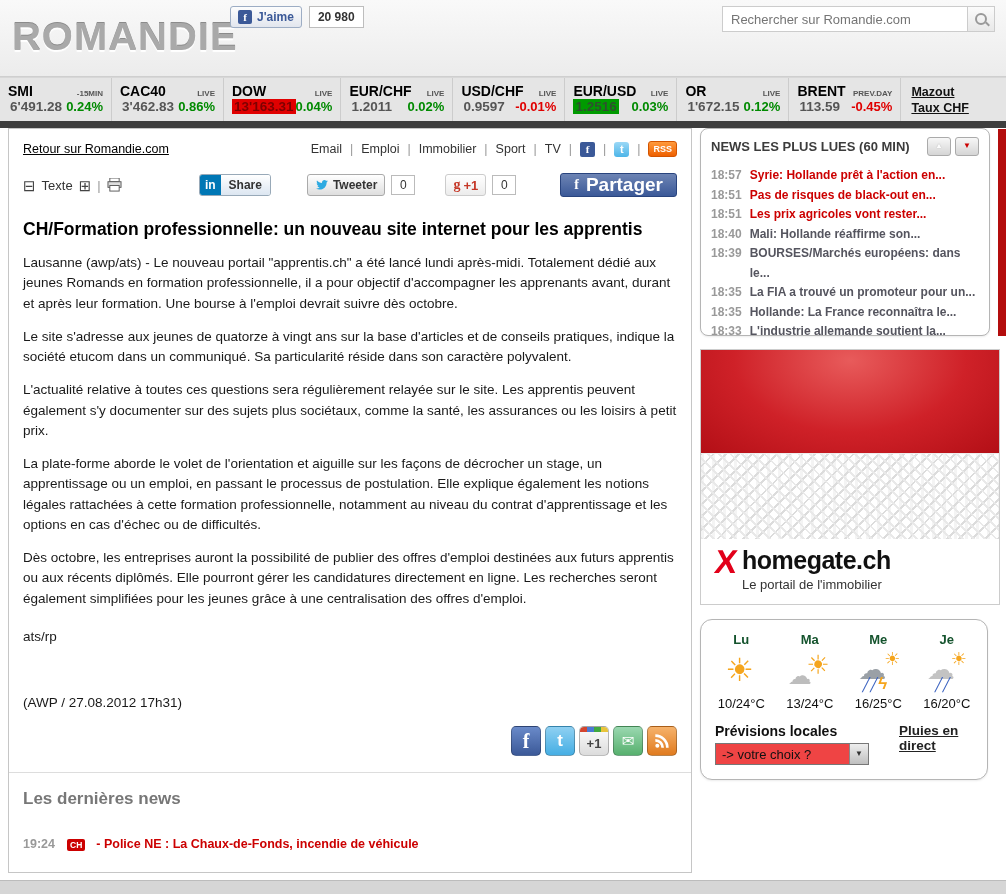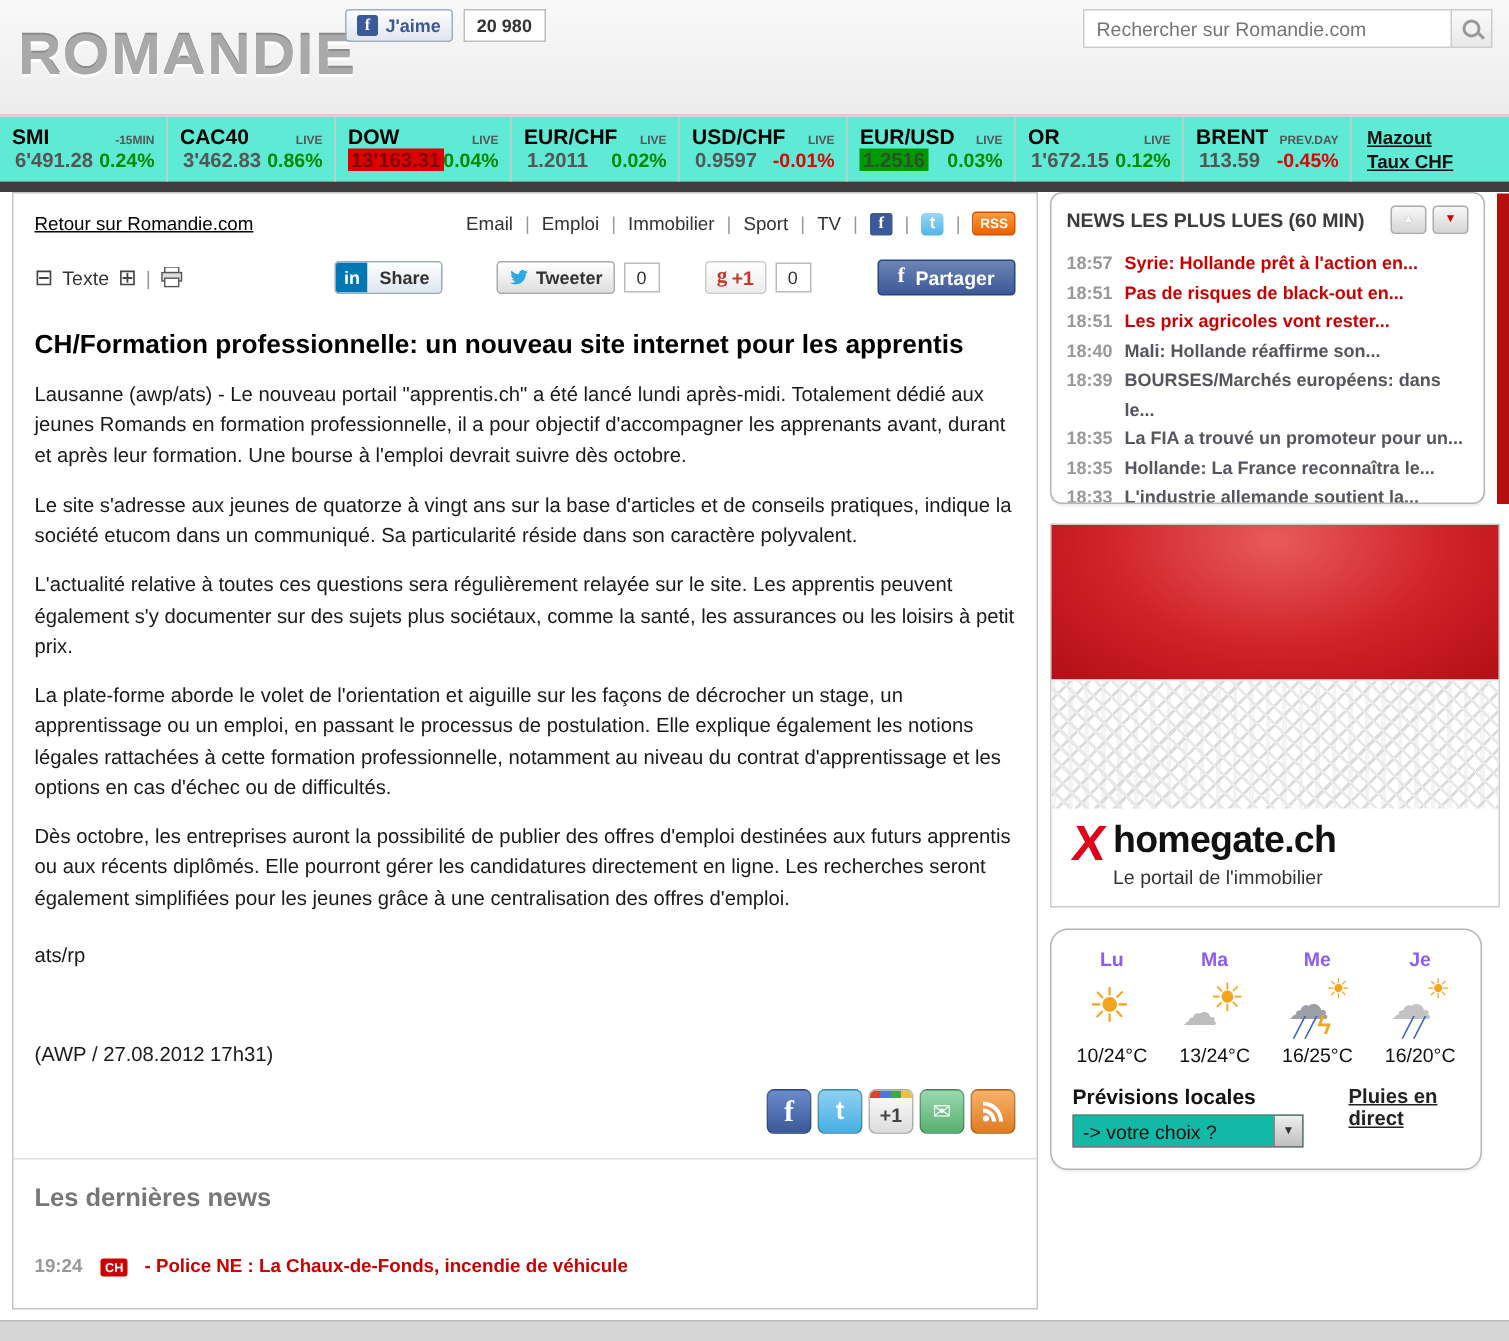--- a/index.html
+++ b/index.html
@@ -20,21 +20,21 @@
   .fglyph::before{content:"f";}
   .like-count{border:1px solid #bdbdbd;background:#fff;height:20px;line-height:20px;padding:0 8px;margin-left:7px;
     font-size:12px;font-weight:bold;color:#333;}
   .search{position:absolute;right:11px;top:6px;display:flex;}
   .search input{width:228px;height:24px;border:1px solid #ccc;border-right:none;padding:0 8px;font-size:13px;color:#555;outline:none;
     font-family:"Liberation Sans",sans-serif;}
   .search button{width:28px;height:26px;border:1px solid #ccc;background:linear-gradient(#fbfbfb,#e8e8e8);cursor:pointer;position:relative;}
   .mag{position:absolute;left:7px;top:6px;width:8px;height:8px;border:2px solid #999;border-radius:50%;}
   .mag::after{content:"";position:absolute;left:8px;top:8px;width:5px;height:2px;background:#999;transform:rotate(45deg);}
   
-  .ticker-bar{display:flex;height:43px;background:#5eead4;border-top:1px solid #d7d7d7;}
+  .ticker-bar{display:flex;height:43px;background:#e5e5e5;border-top:1px solid #d7d7d7;}
   .tk-cell{flex:0 0 112px;box-sizing:border-box;border-right:1px solid #ccc;padding:5px 8px 0;cursor:pointer;}
   .tk-row{display:flex;justify-content:space-between;align-items:baseline;}
   .tk-name{font-size:14px;font-weight:bold;color:#000;}
   .tk-badge{font-size:8px;font-weight:bold;color:#555;}
   .tk-value{font-size:13.5px;font-weight:bold;color:#555;padding:0 2px;}
   .tk-change{font-size:13px;font-weight:bold;}
   .up{color:#008a00;} .down{color:#e00000;}
   .hl-down{background:#e00000;color:#7d0000;} .hl-up{background:#009a00;color:#2f4f2f;}
   .tk-links{flex:1;padding:3px 10px;display:flex;flex-direction:column;justify-content:center;gap:2px;}
   .tk-links a{font-size:12.5px;font-weight:bold;color:#111;text-decoration:underline;cursor:pointer;}
@@ -72,21 +72,21 @@
   .tw-widget,.gp-widget{display:flex;align-items:center;}
   .tw-widget{margin-right:30px;} .gp-widget{margin-right:20px;}
   .tw-btn{display:flex;align-items:center;gap:4px;border:1px solid #aaa;border-radius:3px;background:linear-gradient(#fff,#dedede);
     height:20px;padding:0 7px;font-size:12px;font-weight:bold;color:#333;cursor:pointer;}
   .count-bubble{border:1px solid #bbb;background:#fff;min-width:10px;padding:0 6px;height:18px;line-height:18px;
     font-size:12px;color:#333;margin-left:6px;cursor:pointer;text-align:center;}
   .gp-btn{display:flex;align-items:center;gap:3px;border:1px solid #ccc;border-radius:3px;background:linear-gradient(#fff,#ececec);
     height:20px;padding:0 7px;font-size:13px;font-weight:bold;color:#c53727;cursor:pointer;}
   .gp-g{font-family:"Liberation Serif",serif;font-size:14px;}
   .fb-share-btn{display:flex;align-items:center;gap:7px;background:linear-gradient(#6d84b4,#3b5998);border:1px solid #29447e;
-    border-radius:3px;color:#fff;font-weight:bold;font-size:13px;height:22px;padding:0 13px;cursor:pointer;margin-left:24px;}
+    border-radius:3px;color:#fff;font-weight:bold;font-size:19px;height:22px;padding:0 13px;cursor:pointer;margin-left:24px;}
   .fb-share-btn .fglyph{background:transparent;font-size:14px;width:auto;}
   
   .article-title{font-size:17.5px;font-weight:bold;color:#000;margin:22px 0 4px;}
   .article-body p{font-size:13.5px;line-height:1.5;color:#1a1a1a;margin:13px 0;}
   .signature{margin-top:18px !important;}
   .dateline{margin-top:46px !important;color:#222;}
   .social-row{display:flex;justify-content:flex-end;gap:4px;margin-top:10px;}
   .sicon{width:30px;height:30px;border-radius:5px;display:flex;align-items:center;justify-content:center;color:#fff;
     font-weight:bold;border:1px solid rgba(0,0,0,.25);cursor:pointer;box-sizing:border-box;}
   .sicon.fb{background:linear-gradient(#6a8ac9,#3b5998);font-family:"Liberation Serif",serif;font-size:20px;}
@@ -130,40 +130,40 @@
     repeating-linear-gradient(90deg,#f4f4f4 0 3px,#fff 3px 11px);}
   .hg-row{display:flex;align-items:flex-start;padding:9px 14px 12px;gap:5px;}
   .hg-x{color:#e2001a;font-size:33px;font-weight:bold;line-height:0.85;transform:skewX(-8deg);}
   .hg-name{font-size:25px;font-weight:bold;color:#111;letter-spacing:-0.5px;line-height:1;}
   .hg-tag{font-size:13px;color:#333;margin-top:4px;}
   
   .weather-box{box-sizing:border-box;width:288px;margin-top:14px;border:1px solid #b5b5b5;border-radius:12px;background:#fff;
     padding:12px 6px 14px;box-shadow:0 1px 2px rgba(0,0,0,.08);}
   .weather-days{display:flex;justify-content:space-around;}
   .wday{width:64px;text-align:center;}
-  .wday-label{font-size:13px;font-weight:bold;color:#8b5cf6;}
+  .wday-label{font-size:13px;font-weight:bold;color:#14532d;}
   .wday-temp{font-size:13px;color:#111;}
   .wicon{position:relative;display:block;width:48px;height:44px;margin:3px auto 2px;}
   .wicon i{position:absolute;font-style:normal;line-height:1;}
   .i-sun::before{content:"\2600";} .i-cloud::before{content:"\2601";}
   .i-rain::before{content:"\2571\2571";} .i-bolt::before{content:"\03DF";}
   .sunny .i-sun{font-size:32px;color:#f5a51d;left:8px;top:4px;}
   .partly .i-sun{font-size:26px;color:#f5a51d;right:4px;top:2px;}
   .partly .i-cloud{font-size:24px;color:#bdbdbd;left:2px;top:14px;text-shadow:0 0 2px #fff;}
   .storm .i-sun{font-size:18px;color:#f5a51d;right:2px;top:0;}
   .storm .i-cloud{font-size:28px;color:#9aa0a6;left:4px;top:6px;}
   .storm .i-rain{font-size:13px;color:#3a62c0;font-weight:bold;left:8px;top:28px;}
   .storm .i-bolt{font-size:17px;color:#f5a51d;font-weight:bold;left:24px;top:25px;}
   .rainsun .i-sun{font-size:18px;color:#f5a51d;right:4px;top:0;}
   .rainsun .i-cloud{font-size:28px;color:#c3c3c3;left:4px;top:6px;}
   .rainsun .i-rain{font-size:13px;color:#3a62c0;font-weight:bold;left:12px;top:28px;}
   .weather-foot{display:flex;align-items:flex-end;margin-top:12px;padding:0 8px;}
   .wf-left{display:flex;flex-direction:column;gap:4px;}
   .forecast-label{font-size:14px;font-weight:bold;color:#111;}
-  .fake-select{display:flex;width:152px;border:1px solid #777;background:#14b8a6;height:20px;font-size:13px;align-items:center;cursor:pointer;}
+  .fake-select{display:flex;width:152px;border:1px solid #777;background:#ef4444;height:20px;font-size:13px;align-items:center;cursor:pointer;}
   .fake-select .val{flex:1;padding:0 6px;color:#111;white-space:nowrap;overflow:hidden;}
   .fake-select .btn{width:18px;height:100%;background:linear-gradient(#eee,#bfbfbf);border-left:1px solid #888;
     text-align:center;font-size:8px;line-height:20px;color:#333;}
   .fake-select .btn::before{content:"\25BC";}
   .rain-link{margin-left:30px;margin-bottom:12px;font-weight:bold;text-decoration:underline;font-size:13.5px;color:#222;cursor:pointer;}
   
   .footer-bar{position:absolute;left:0;right:0;bottom:0;height:13px;background:#d6d6d6;border-top:1px solid #bcbcbc;}
 </style>
 </head>
 <body>

